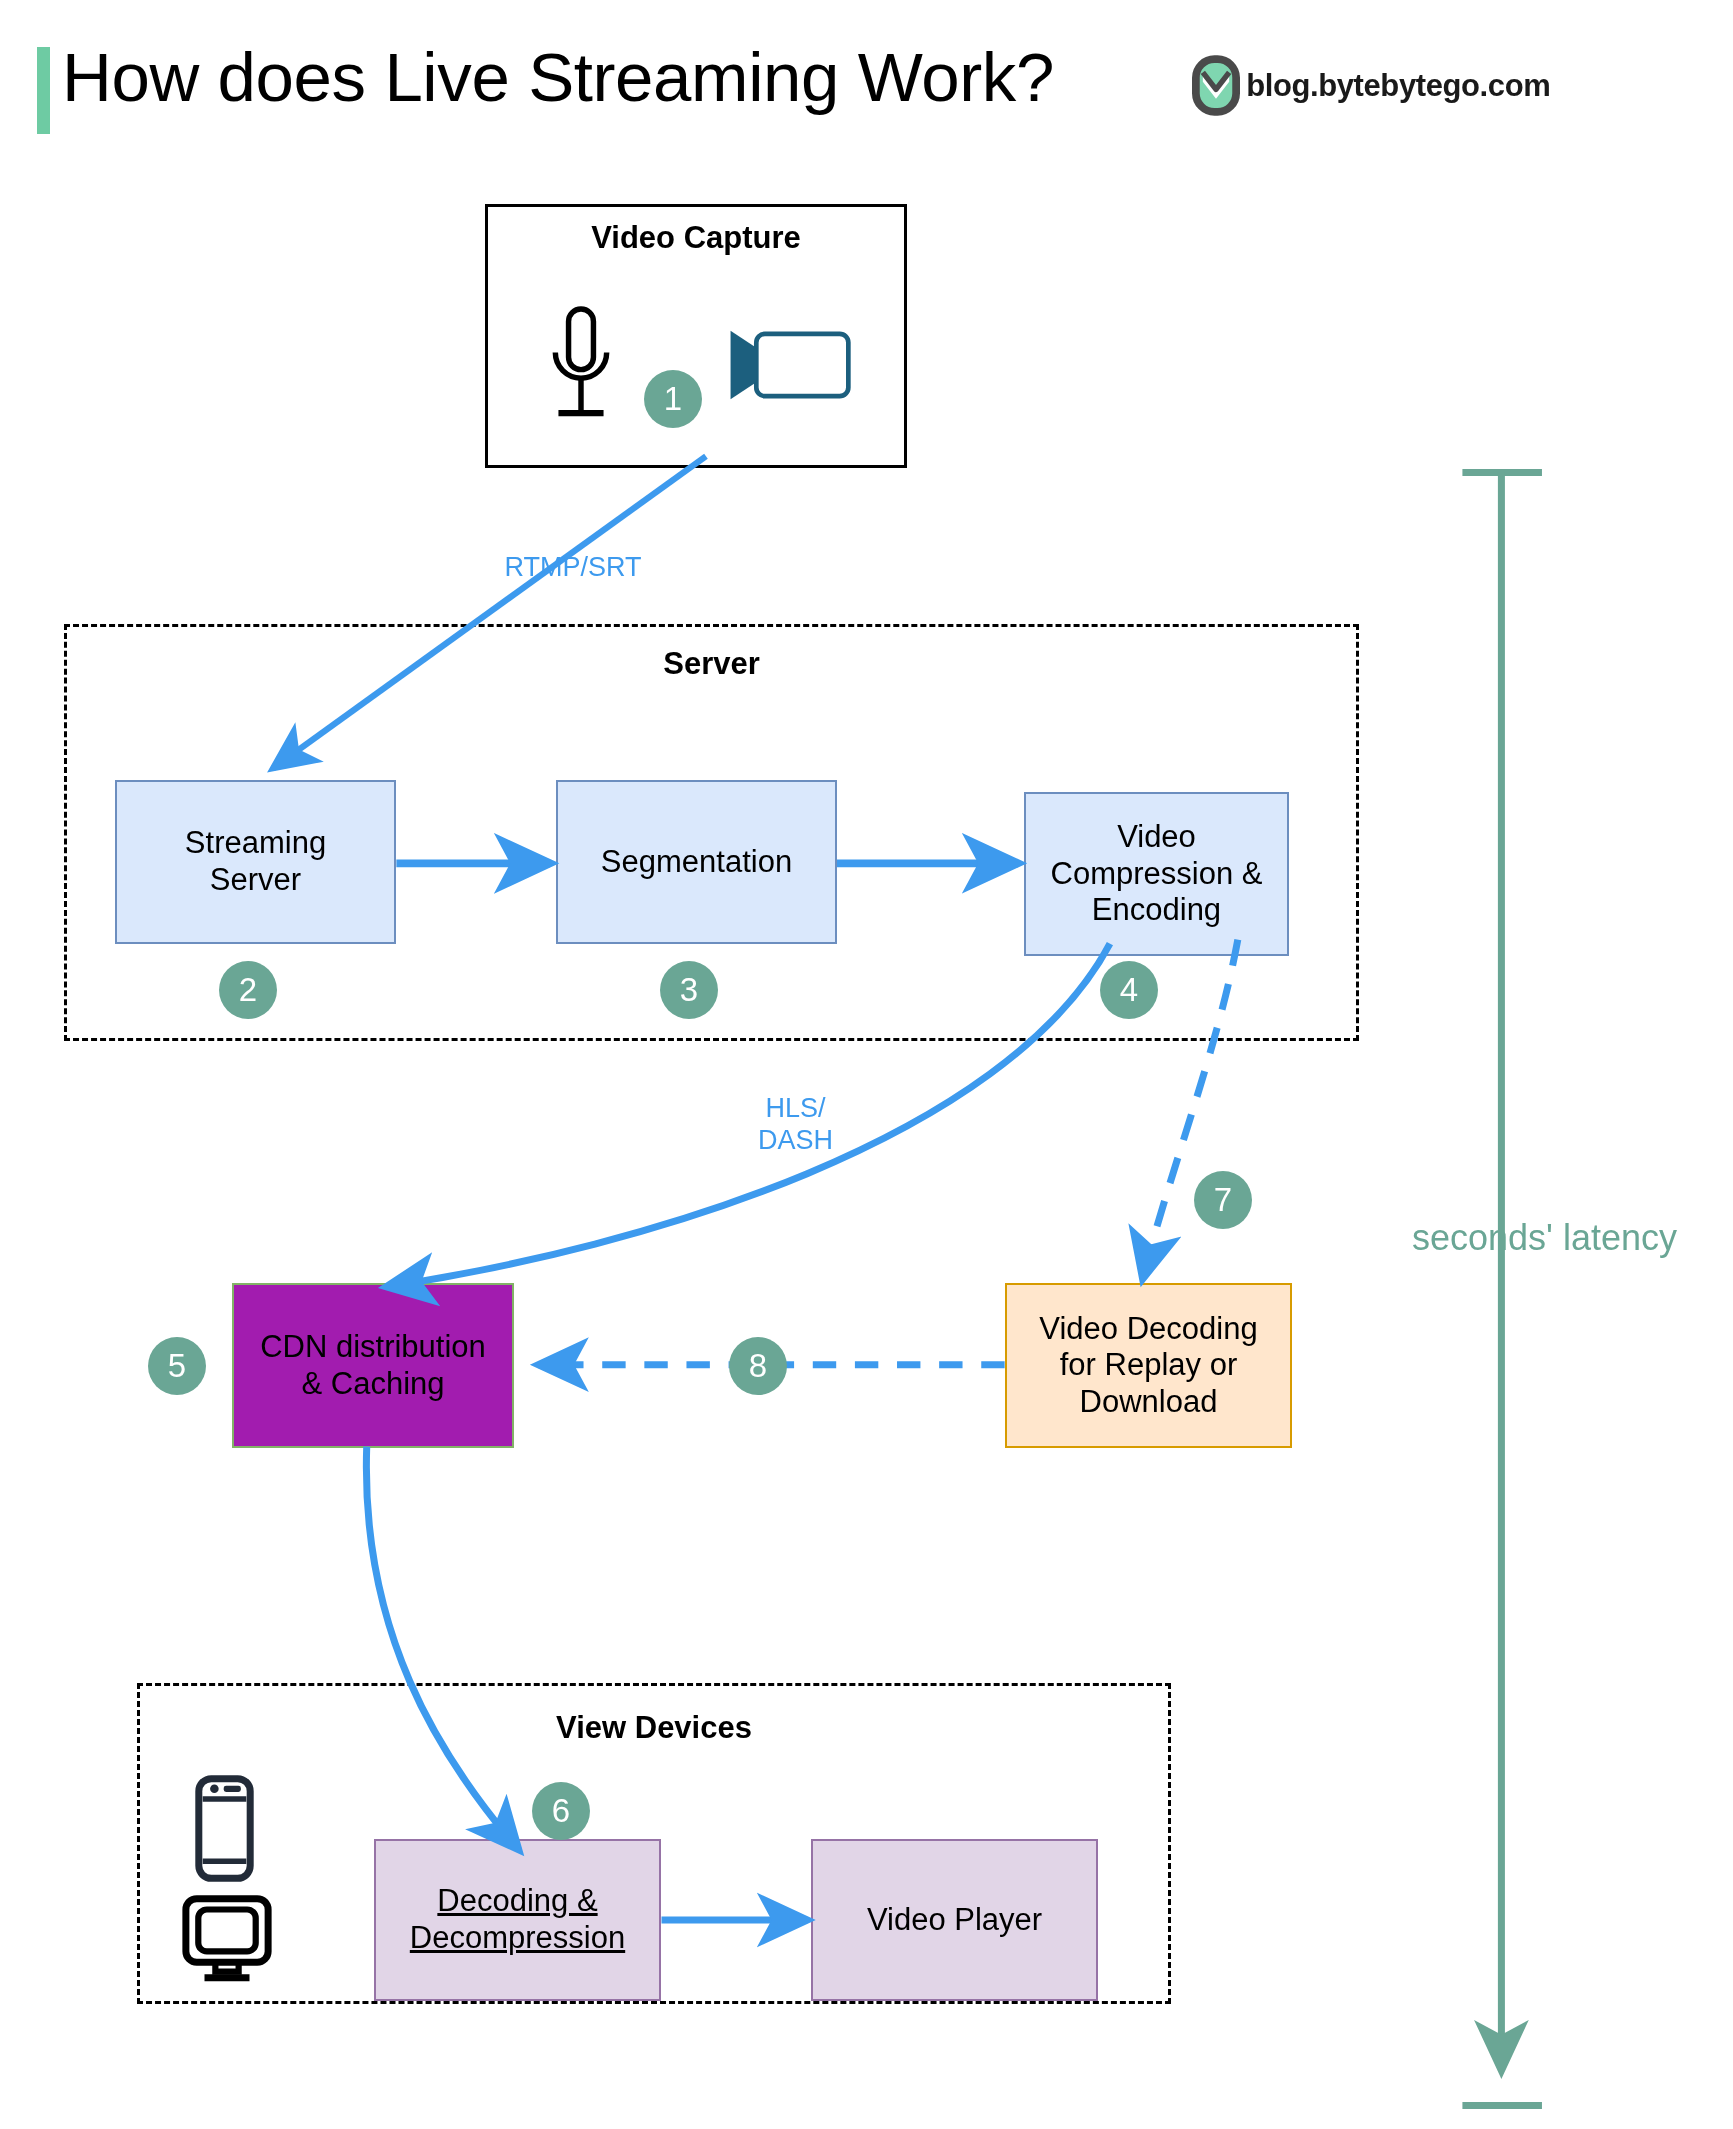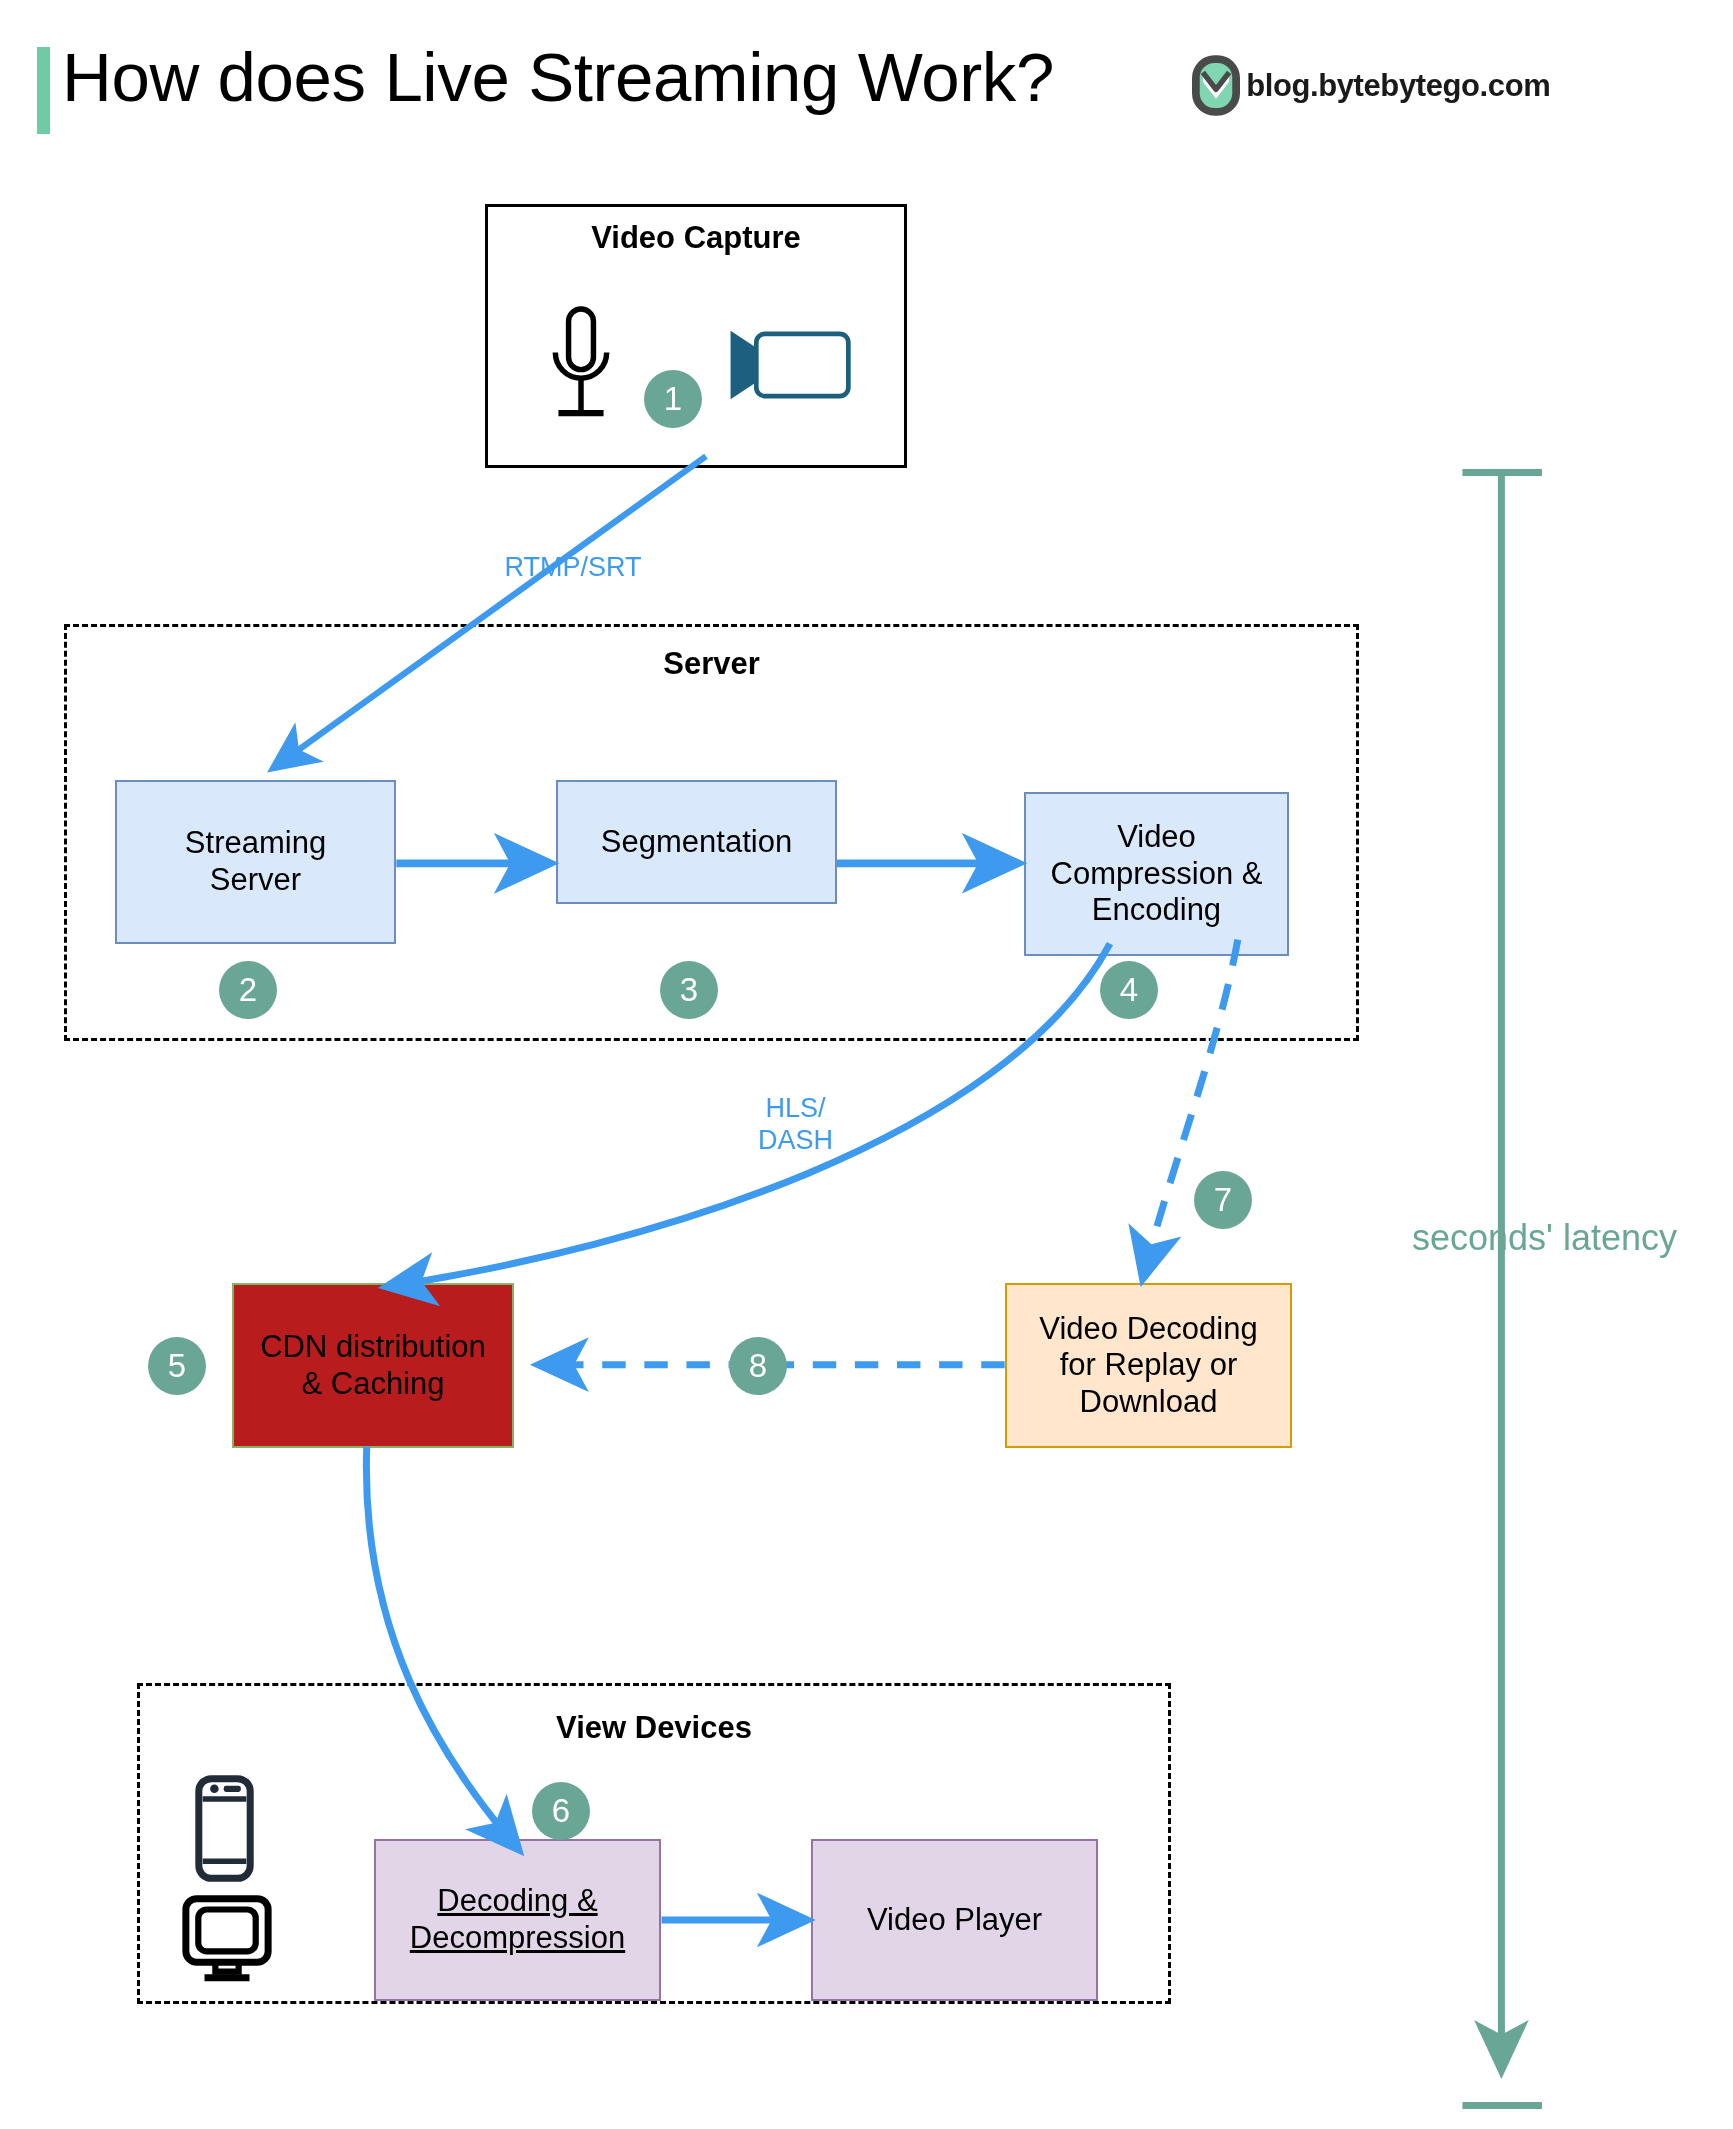--- a/index.html
+++ b/index.html
@@ -78,21 +78,21 @@
     white-space: nowrap;
   }
   .solid-group {
     position: absolute;
     box-sizing: border-box;
     border: 3.9px solid #000000;
     background: #ffffff;
   }
 
   .blue-box   { background:#dae8fc; border:2.3px solid #6c8ebf; }
-  .green-box  { background:#b91c1c; border:2.3px solid #82b366;text-align:center; }
+  .green-box  { background:#a21caf; border:2.3px solid #82b366;text-align:center; }
   .orange-box { background:#ffe6cc; border:2.3px solid #d79b00; }
   .purple-box { background:#e1d5e7; border:2.3px solid #9673a6; }
 
   
   .badge {
     position: absolute;
     width: 58px;
     height: 58px;
     border-radius: 50%;
     background: #6aa695;
@@ -216,21 +216,21 @@
 
   <div class="dashed-group" style="left:64px; top:624px; width:1295px; height:417px;"></div>
   <div class="group-title" style="left:64px; top:646px; width:1295px;">Server</div>
 
   <div class="box blue-box" style="left:115px; top:780px; width:281px; height:164px;">
     <span style="white-space:pre-line;">Streaming
 Server</span>
   </div>
   <div class="badge" style="left:219px; top:961px;">2</div>
 
-  <div class="box blue-box" style="left:556px; top:780px; width:281px; height:124px;">
+  <div class="box blue-box" style="left:556px; top:780px; width:281px; height:164px;">
     <span style="white-space:pre-line;">Segmentation</span>
   </div>
   <div class="badge" style="left:660px; top:961px;">3</div>
 
   <div class="box blue-box" style="left:1024px; top:792px; width:265px; height:164px;">
     <span style="white-space:pre-line;">Video
 Compression &amp;
 Encoding</span>
   </div>
   <div class="badge" style="left:1100px; top:961px;">4</div>

